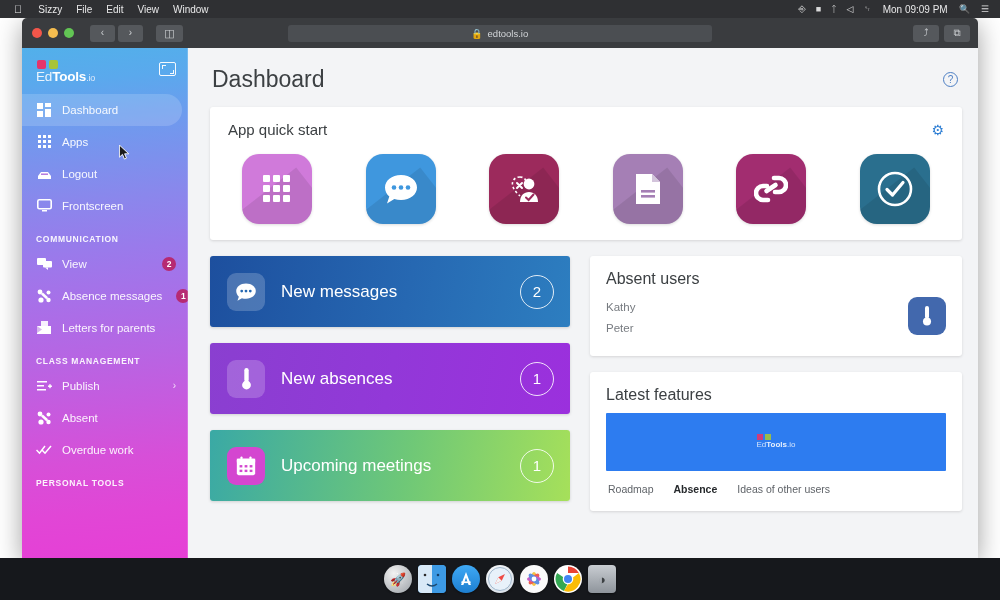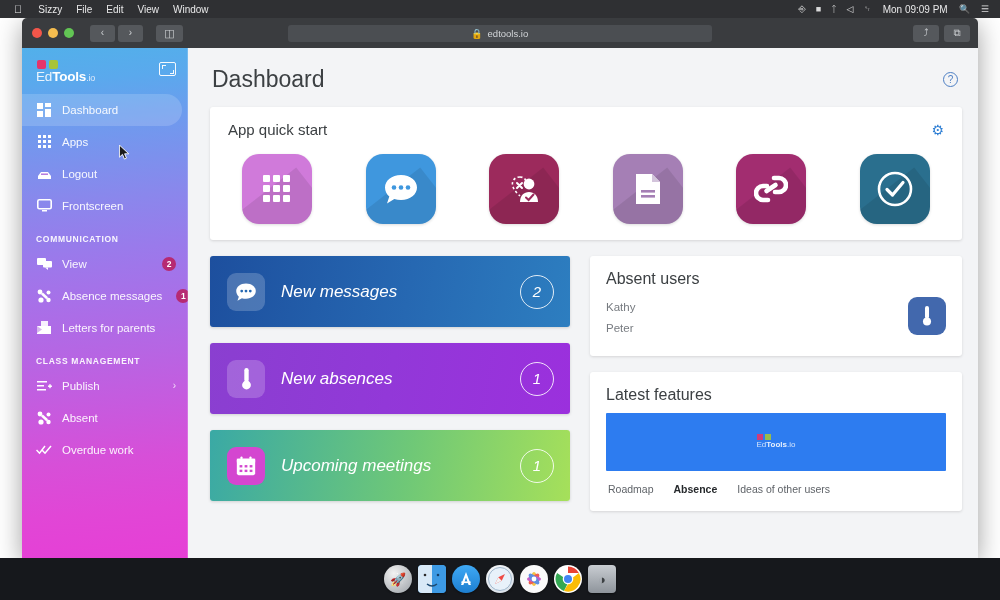--- a/index.html
+++ b/index.html
@@ -184,21 +184,21 @@
   }
   .appicon .shade {
     position: absolute; right: -14px; bottom: -30px;
     width: 72px; height: 72px; transform: rotate(-38deg);
     background: rgba(0,0,0,.09);
   }
   .appicon svg, .appicon .glyph { position: relative; z-index: 2; }
 
   
   .cols { display: flex; gap: 20px; }
-  .colL { flex: 0 0 360px; font-style: italic; }
+  .colL { flex: 0 0 360px; }
   .colR { flex: 1; }
 
   .statcard {
     height: 71px; border-radius: 3px; margin-bottom: 16px;
     display: flex; align-items: center; padding: 0 16px 0 17px;
     color: #fff; box-shadow: 0 1px 3px rgba(0,0,0,.15);
   }
   .statcard .sic {
     width: 38px; height: 38px; border-radius: 9px;
     background: rgba(255,255,255,.2);
@@ -448,20 +448,21 @@
         <div class="navitem">
           <span class="ic">
             <svg width="16" height="11" viewBox="0 0 16 11">
                 <path d="M0.5 6 L3.5 9.2 L9 2" fill="none" stroke="#fff" stroke-width="1.5"></path>
                 <path d="M6 6 L9 9.2 L15 2" fill="none" stroke="#fff" stroke-width="1.5"></path>
               </svg>
           </span>
           <span class="lbl">Overdue work</span>
         </div>
 
+        <div class="navsec">PERSONAL TOOLS</div>
         <div class="navitem">
           
           
         </div>
 
         <svg class="cursor-arrow" viewBox="0 0 12 16">
           <path d="M0 0 L0 13 L3.3 10 L5.4 15 L7.6 14 L5.6 9.4 L10 9.4 Z" fill="#1b1b1b" stroke="#fff" stroke-width="1"></path>
         </svg>
       </div>
 

